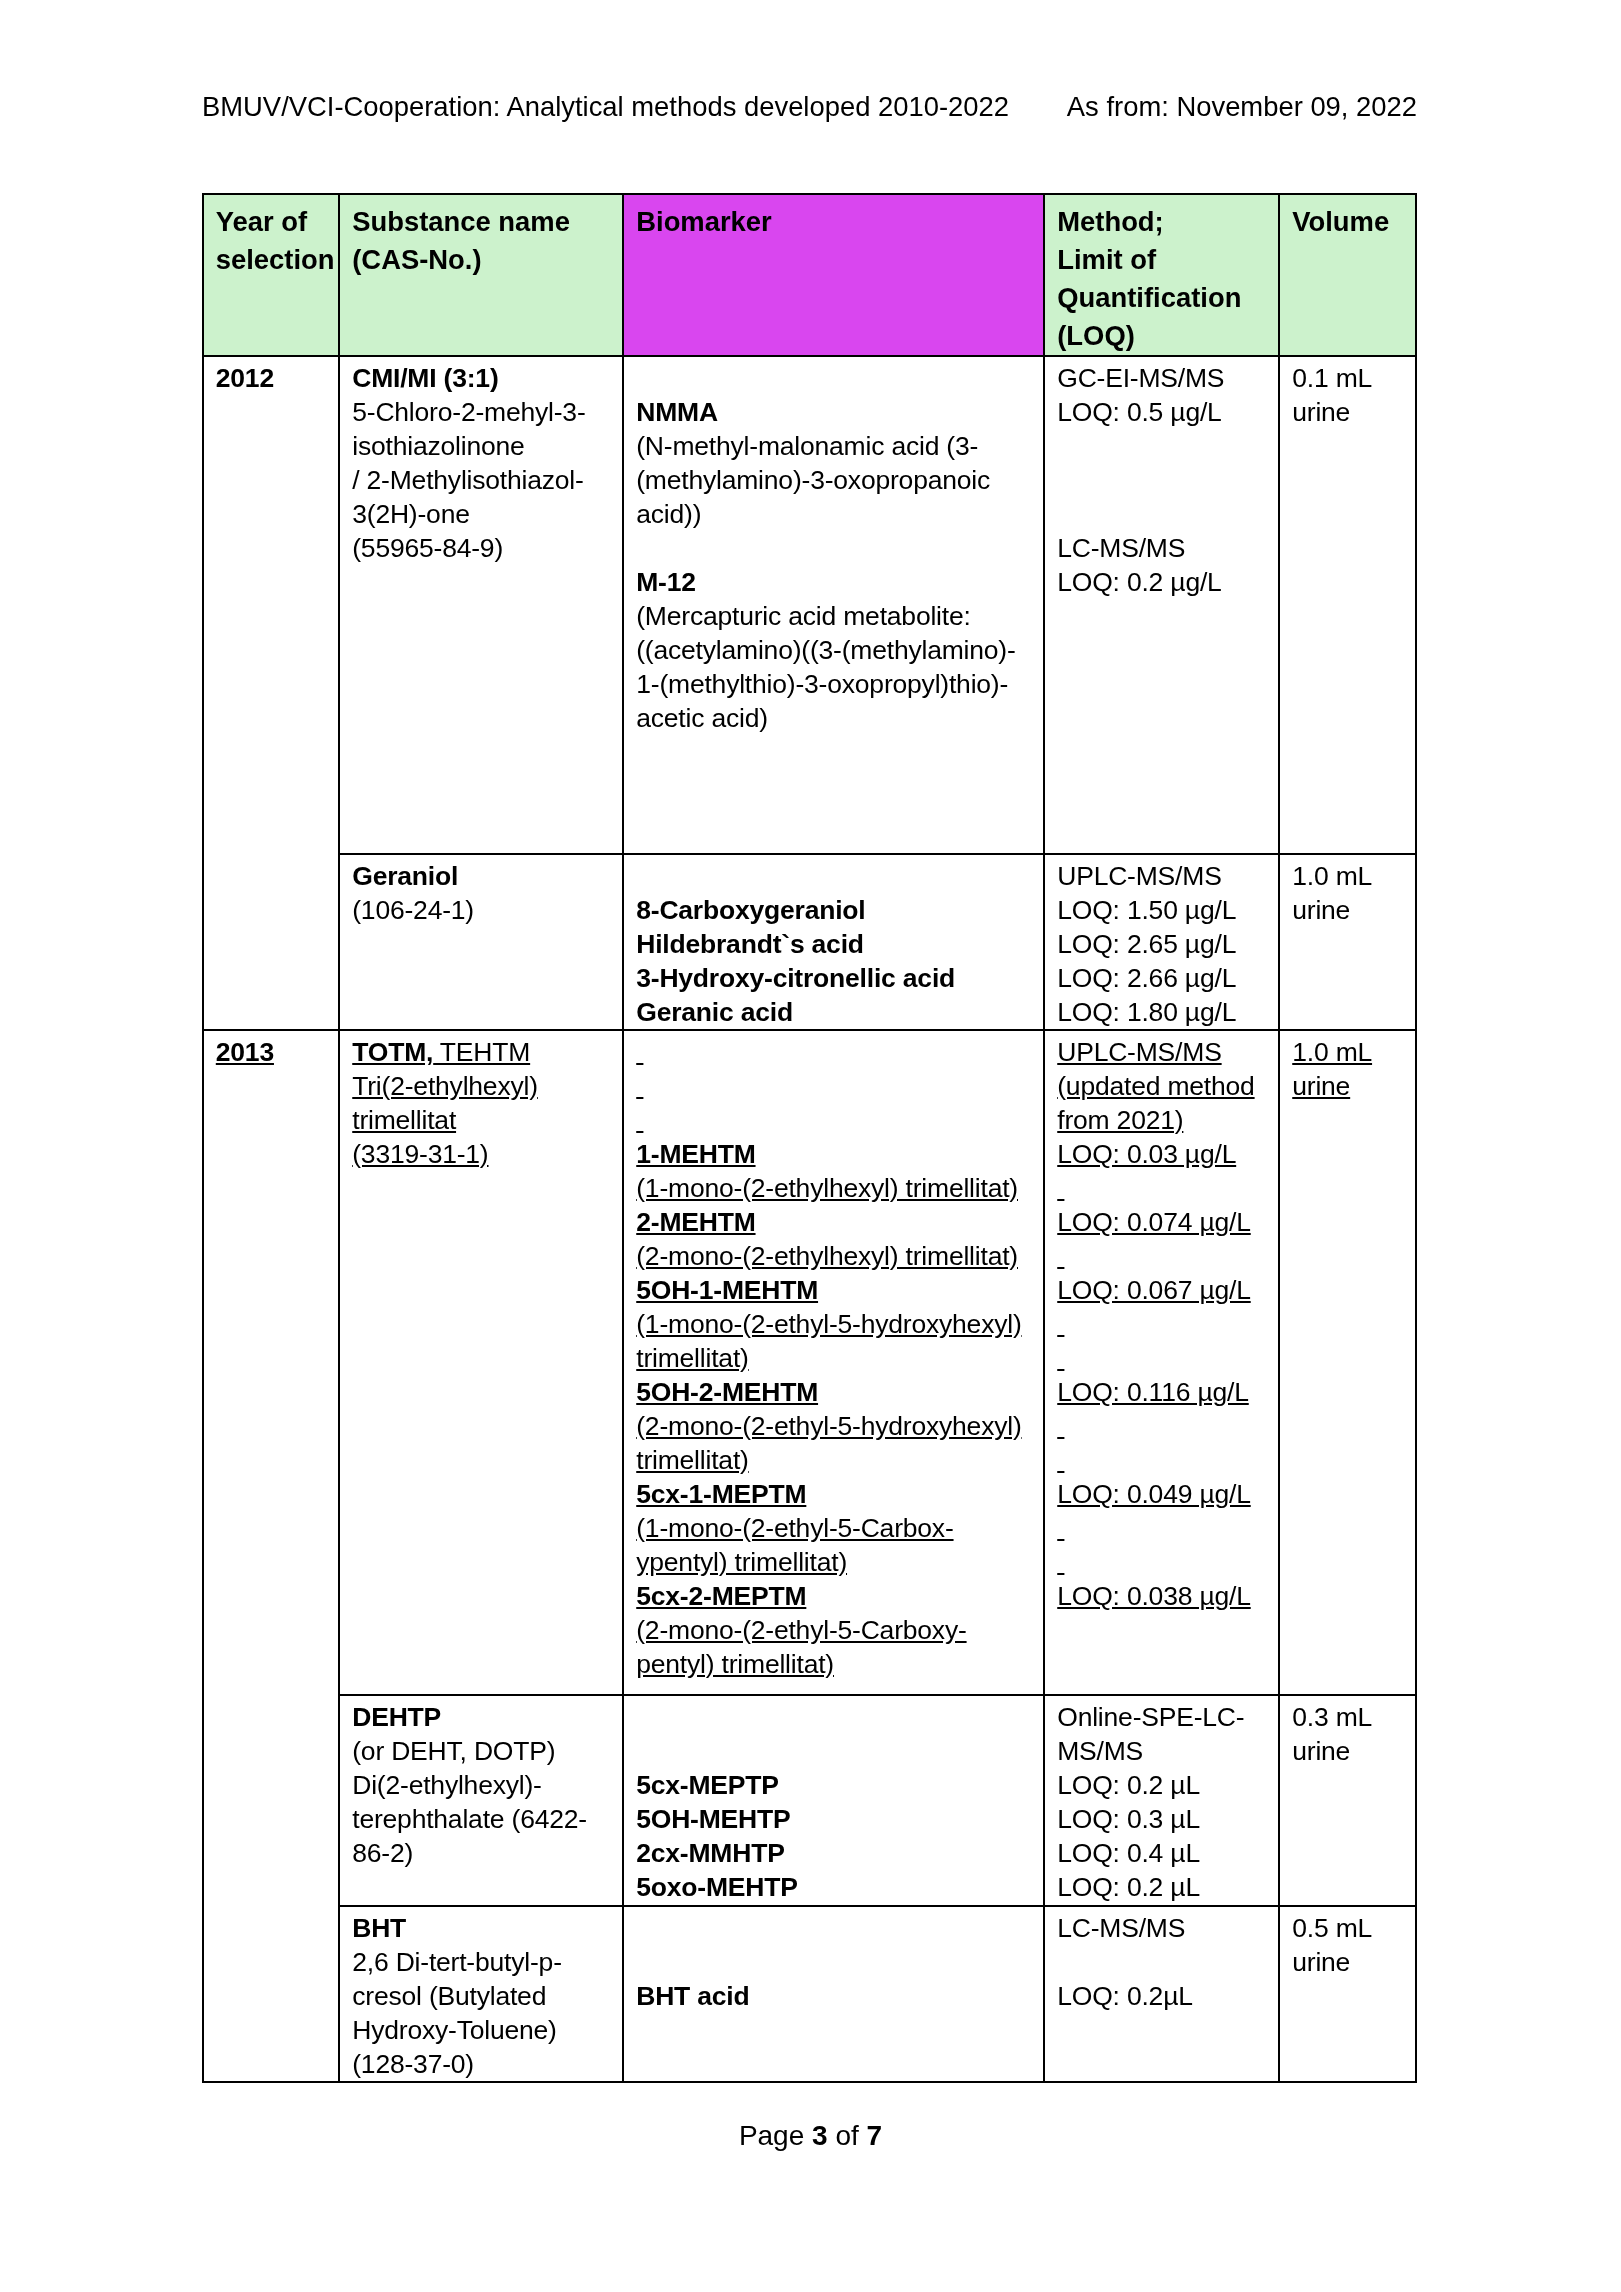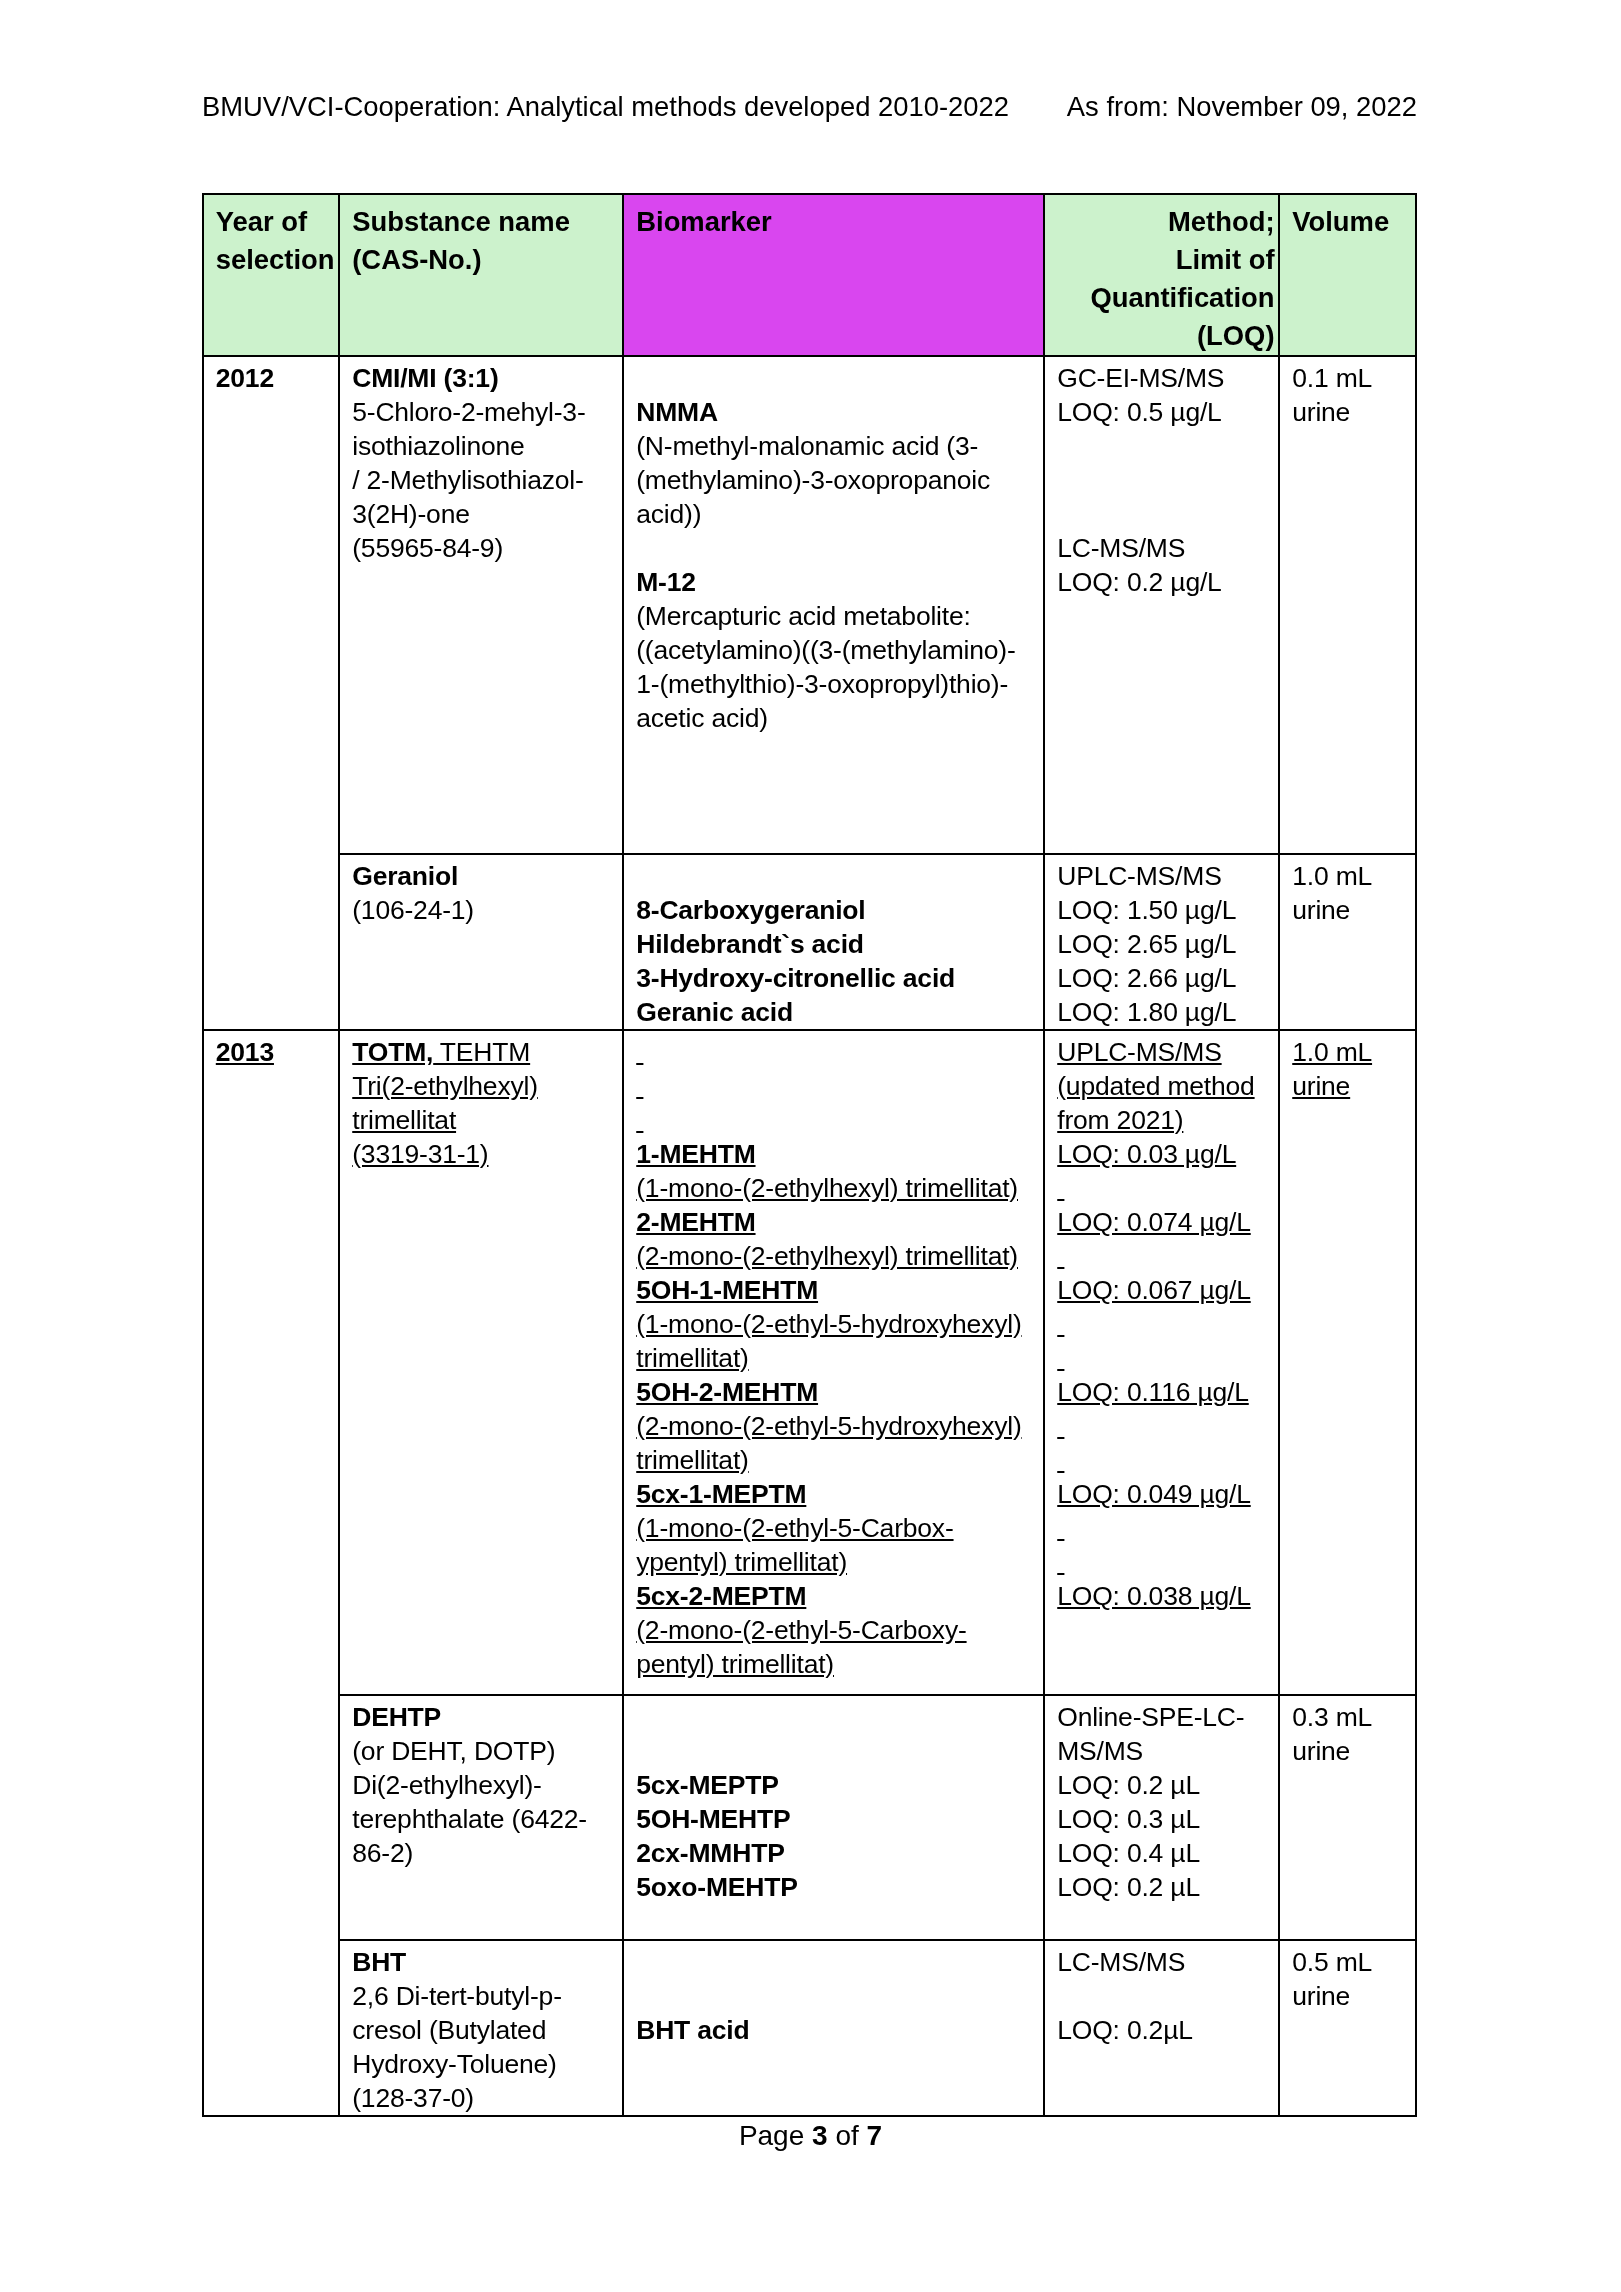--- a/index.html
+++ b/index.html
@@ -61,21 +61,21 @@
       <col style="width: 235px;">
       <col style="width: 137px;">
     </colgroup>
   <tbody>
       <tr style="height: 158px;">
         <th style="background: rgb(204, 242, 204);">Year of
 selection</th>
         <th style="background: rgb(204, 242, 204);">Substance name
 (CAS-No.)</th>
         <th style="background: #d946ef;">Biomarker</th>
-        <th style="background: rgb(204, 242, 204); text-align: right;">Method;
+        <th style="background: rgb(204, 242, 204);">Method;
 Limit of
 Quantification
 (LOQ)</th>
         <th style="background: rgb(204, 242, 204); margin-top: 20px;">Volume</th>
       </tr>
       <tr class="group-start" style="height: 498px;">
         <td class="year-cell" rowspan="2">2012</td>
         <td>
           <div class="ln"><span class="b">CMI/MI (3:1)</span></div>
           <div class="ln"><span>5-Chloro-2-mehyl-3-</span></div>
@@ -181,21 +181,21 @@
           <div class="ln"><span>LOQ: 0.049 µg/L</span></div>
           <div class="ln">&nbsp;</div>
           <div class="ln">&nbsp;</div>
           <div class="ln"><span>LOQ: 0.038 µg/L</span></div>
         </td>
         <td>
           <div class="ln"><span>1.0 mL</span></div>
           <div class="ln"><span>urine</span></div>
         </td>
       </tr>
-      <tr class="heavy-top" style="height: 245px;">
+      <tr class="heavy-top" style="height: 211px;">
         <td>
           <div class="ln"><span class="b">DEHTP</span></div>
           <div class="ln"><span>(or DEHT, DOTP)</span></div>
           <div class="ln"><span>Di(2-ethylhexyl)-</span></div>
           <div class="ln"><span>terephthalate (6422-</span></div>
           <div class="ln"><span>86-2)</span></div>
         </td>
         <td>
           <div class="ln">&nbsp;</div>
           <div class="ln">&nbsp;</div>

